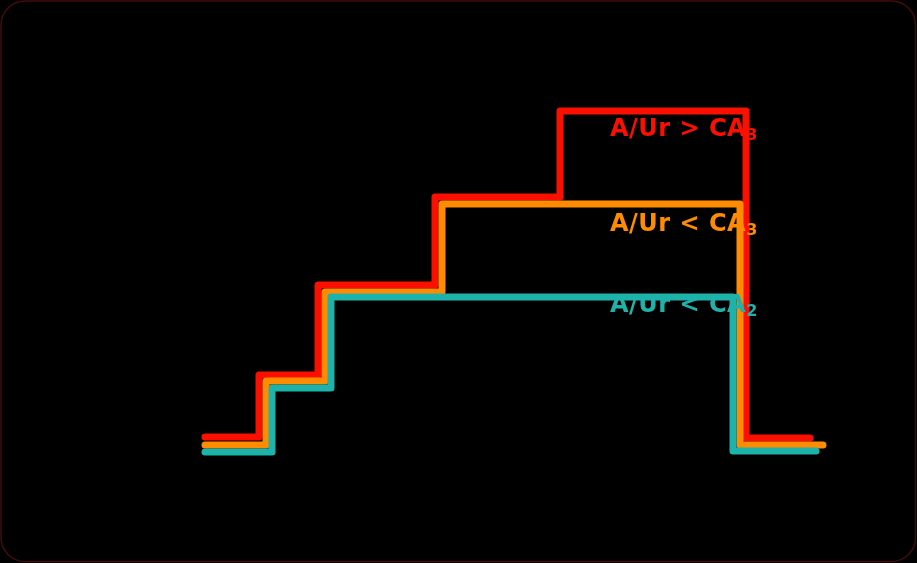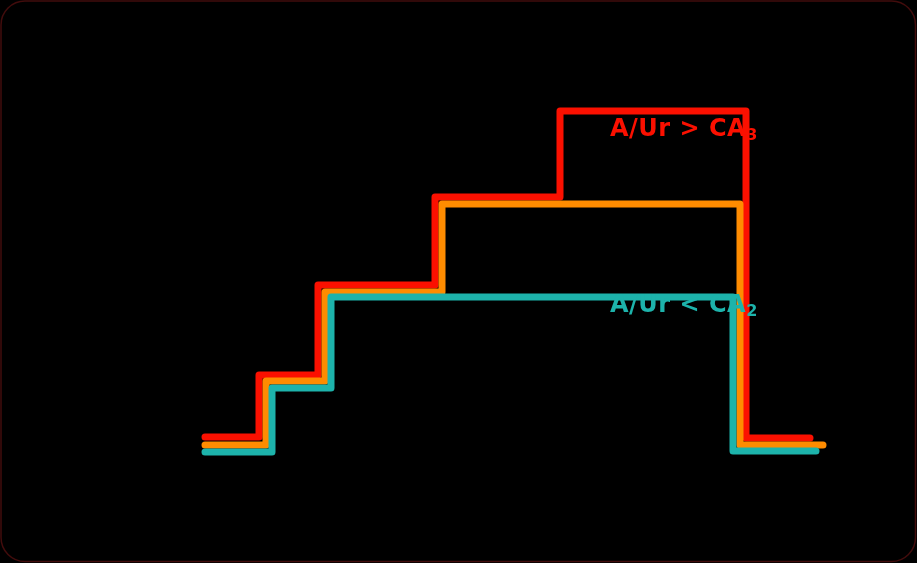--- a/index.html
+++ b/index.html
@@ -47,17 +47,20 @@
         <polyline points="205,437 259,437 259,375 318,375 318,285 435,285 435,197 560,197 560,111 746,111 746,438 810,438" fill="none" stroke="#fb1000" stroke-width="7" stroke-linecap="round" stroke-linejoin="round"></polyline>
         <polyline points="205,445 266,445 266,381 325,381 325,292 442,292 442,204 740,204 740,445 823,445" fill="none" stroke="#ff8c00" stroke-width="7" stroke-linecap="round" stroke-linejoin="round"></polyline>
         <polyline points="205,452 272,452 272,388 331,388 331,297 733,297 733,451 816,451" fill="none" stroke="#1db3ab" stroke-width="7" stroke-linecap="round" stroke-linejoin="round"></polyline>
       </g>
   </svg>
 
   <div class="annotation" style="left: 610px; top: 116px; color: rgb(251, 16, 0);">
     <span>A/Ur &gt; CA</span><sub>3</sub>
   </div>
 
+  <div class="annotation" style="left: 610px; top: 211px; color: rgb(255, 140, 0);">
+    <span>A/Ur &lt; CA</span><sub>3</sub>
+  </div>
 
   <div class="annotation" style="left: 610px; top: 292px; color: rgb(29, 179, 171);">
     <span>A/Ur &lt; CA</span><sub>2</sub>
   </div>
 </div>
 
 </body></html>

